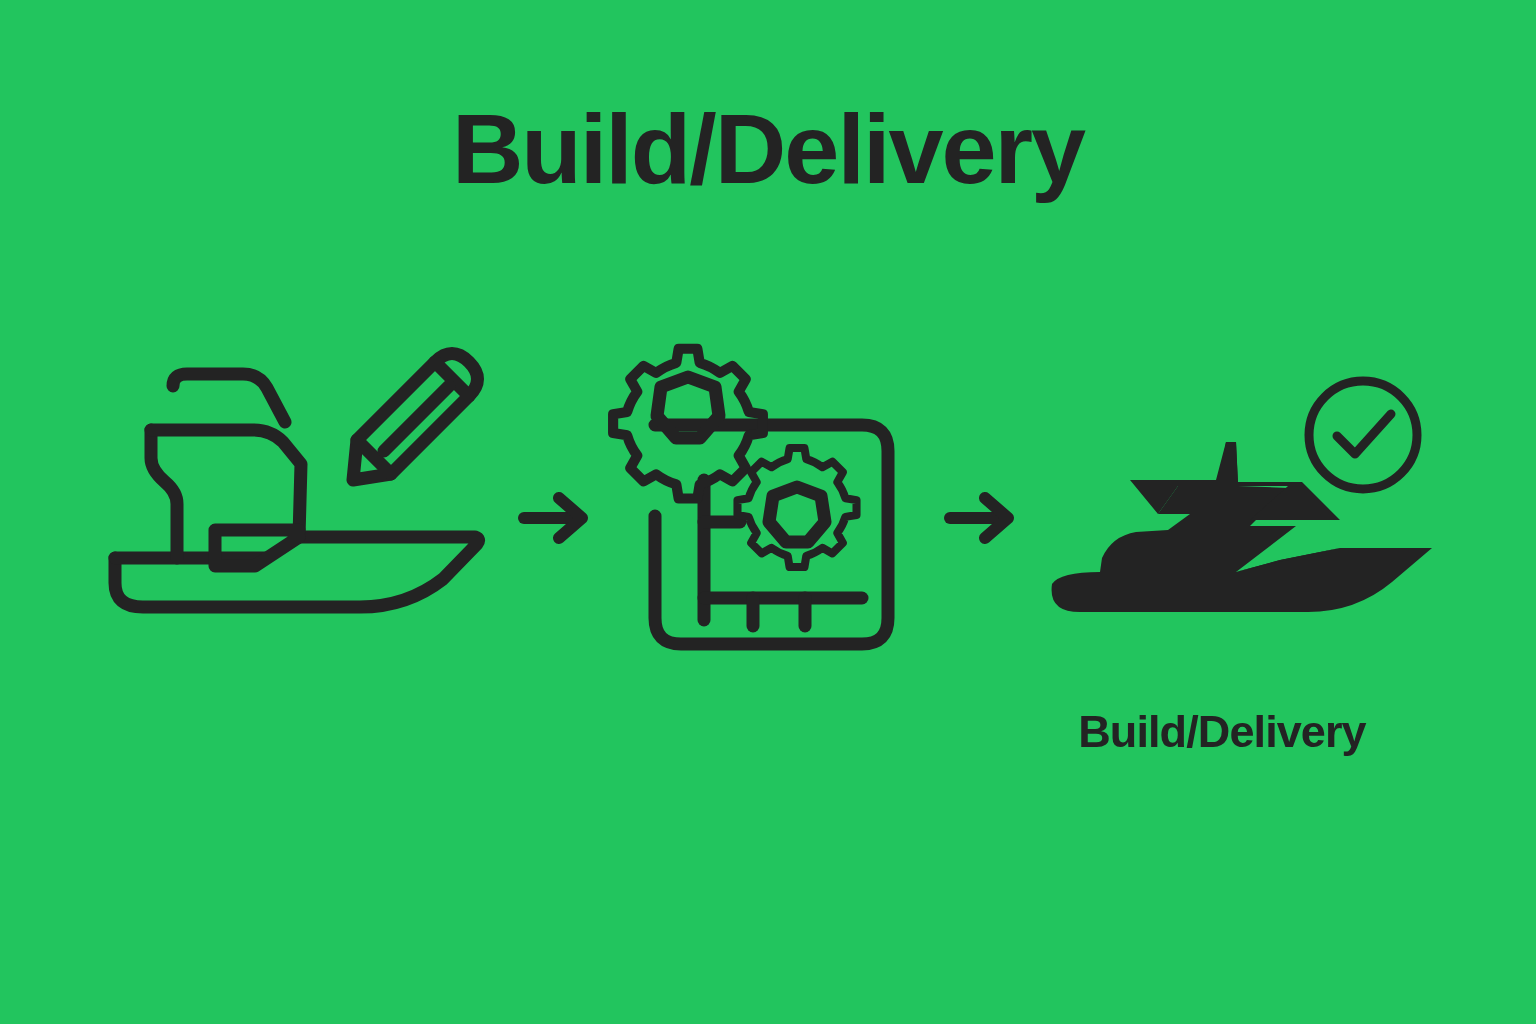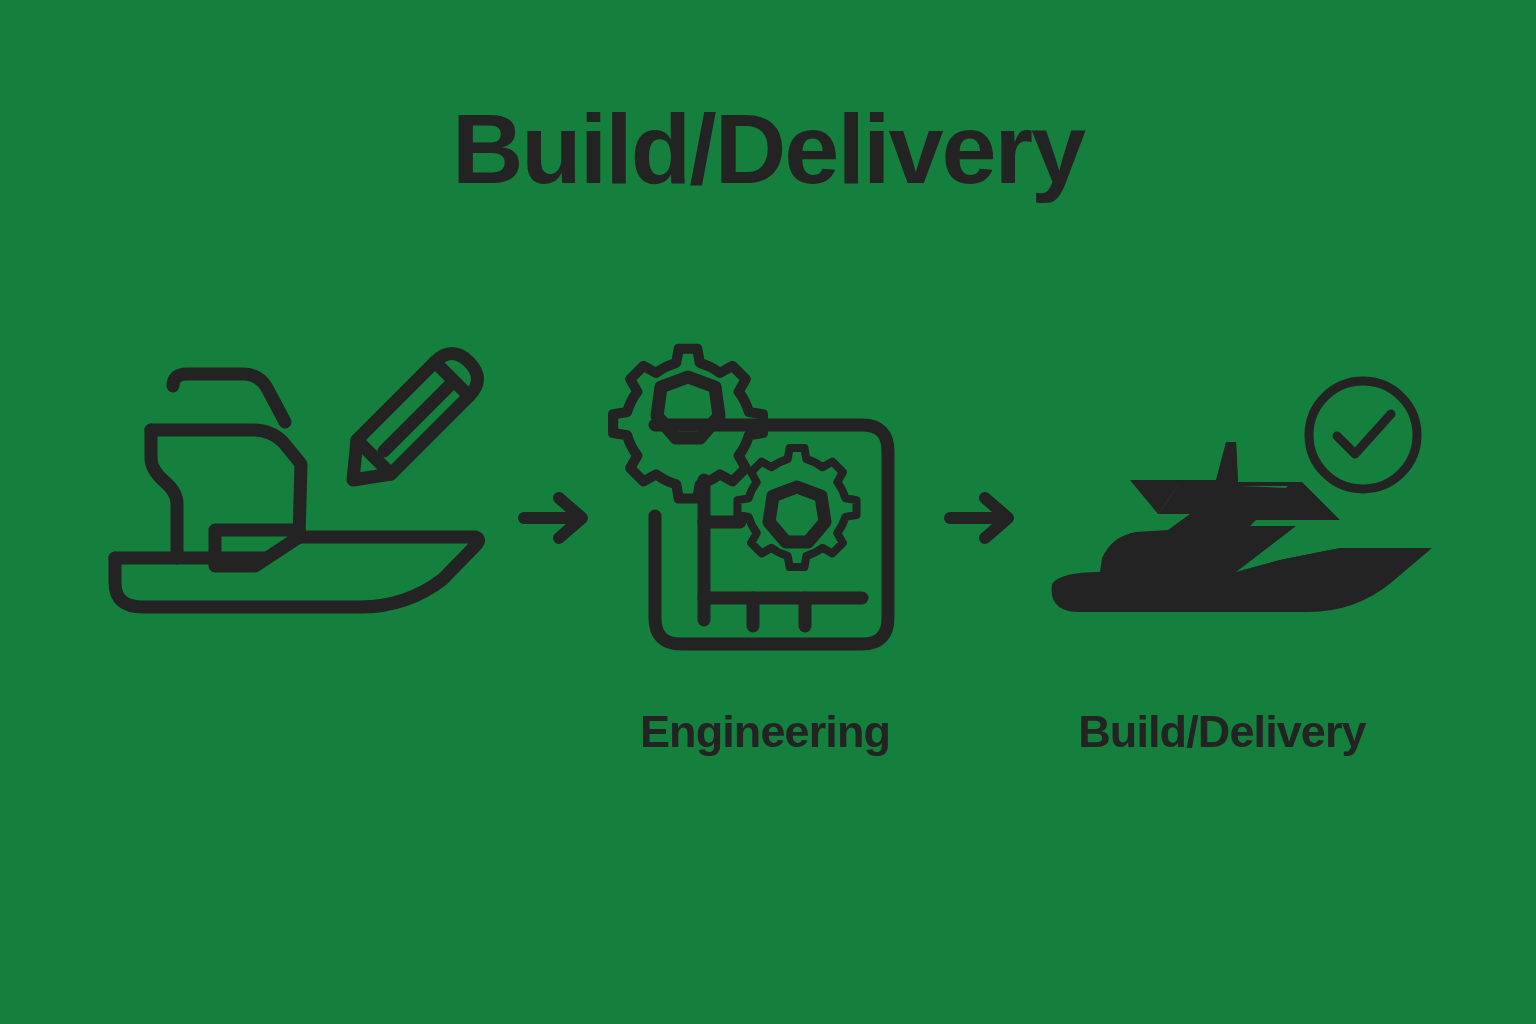--- a/index.html
+++ b/index.html
@@ -76,21 +76,21 @@
     font-family: "Liberation Sans", sans-serif;
   }
   #label-0 { left: 95px;  width: 400px; }
   #label-1 { left: 565px; width: 400px; }
   #label-2 { left: 1022px; width: 400px; }
   svg { display: block; overflow: visible; }
 </style>
 </head>
 <body style="background: rgb(250, 249, 247);">
 
-<div id="page" style="background: #15803d;">
+<div id="page" style="background: #22c55e;">
 
   <div class="page-title">Build/Delivery</div>
 
   <div class="flow">
 
     <div class="step" id="step-concept" style="left:95px; width:400px;">
       <div class="step-icon">
         <svg width="400" height="310" viewBox="0 0 400 310" fill="none" stroke="#232323" stroke-width="13" stroke-linecap="round" stroke-linejoin="round">
 
           <path d="M 20 228 L 20 253 Q 20 277 48 277 L 265 277 Q 312 277 348 249 L 382 214 Q 386 209 380 207 L 204 207"></path>
@@ -178,17 +178,16 @@
         <svg width="130" height="130" viewBox="0 0 130 130" fill="none" stroke="#232323" stroke-width="9" stroke-linecap="round" stroke-linejoin="round">
           <circle cx="65" cy="65" r="54"></circle>
           <path d="M 39 66 L 57 84 L 93 44"></path>
         </svg>
       </div>
     </div>
 
   </div>
 
   <div class="labels">
-    <div class="step-label" id="label-1">Engineering</div>
     <div class="step-label" id="label-2">Build/Delivery</div>
   </div>
 
 </div>
 
 </body></html>

